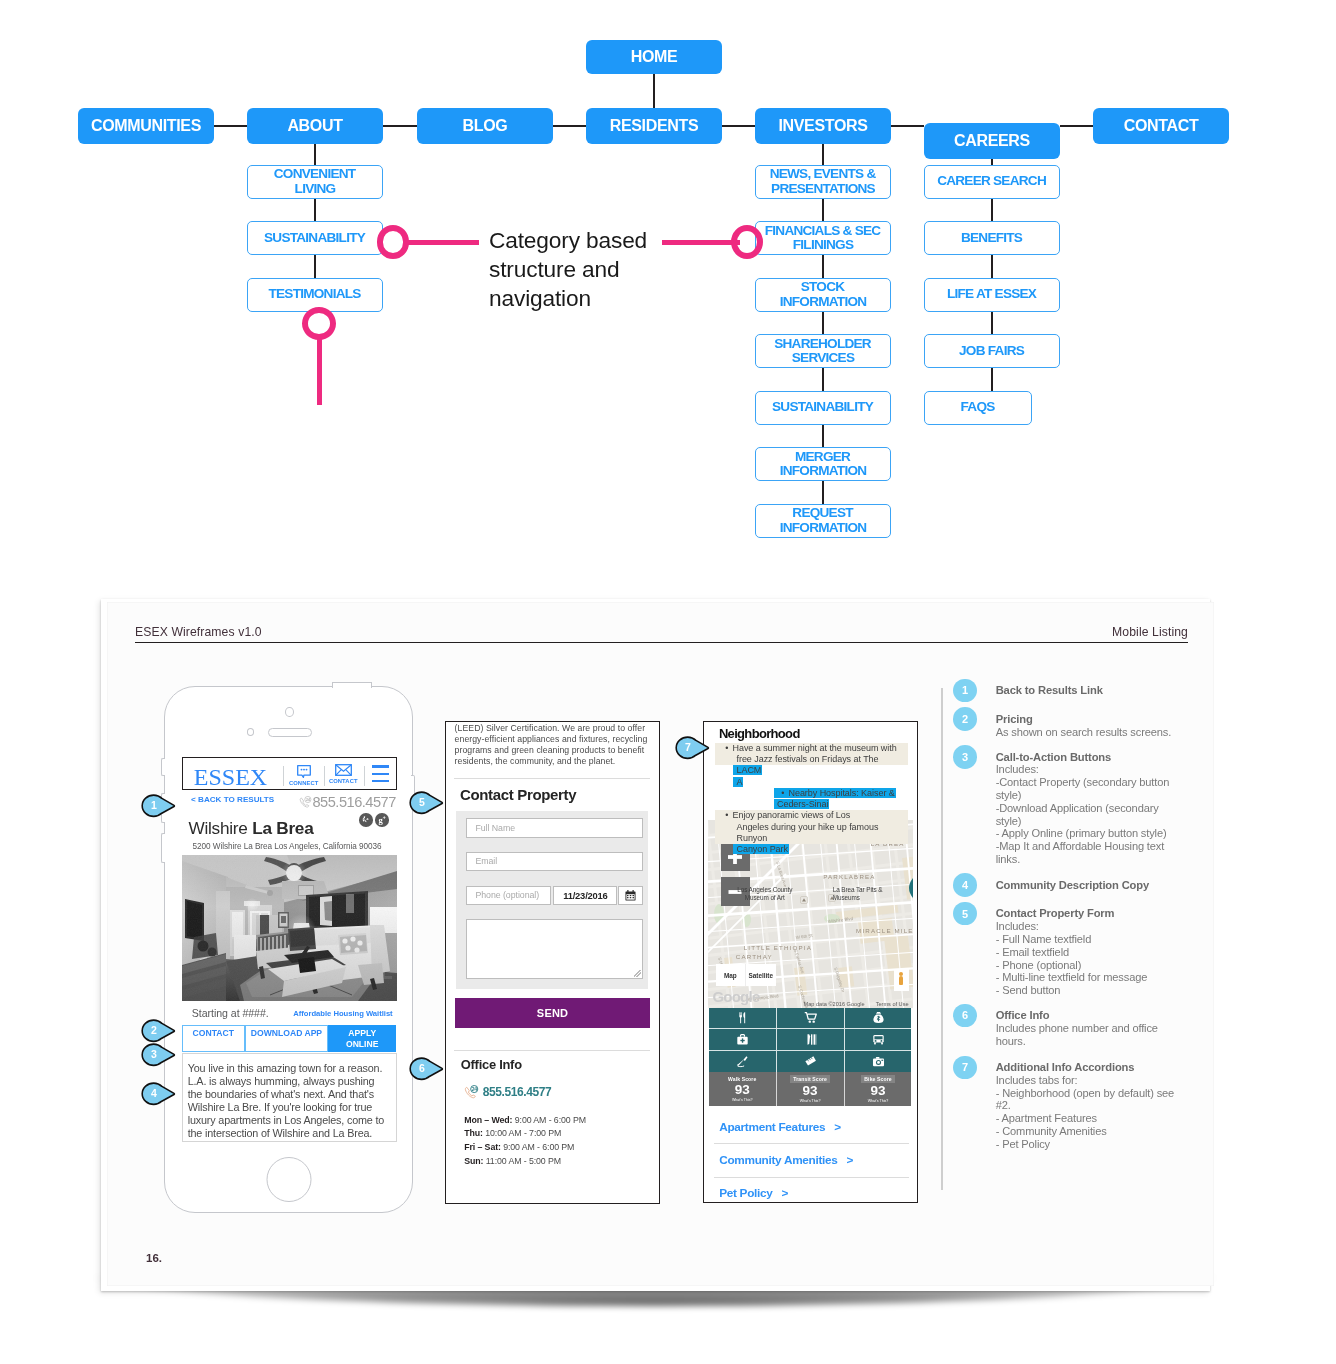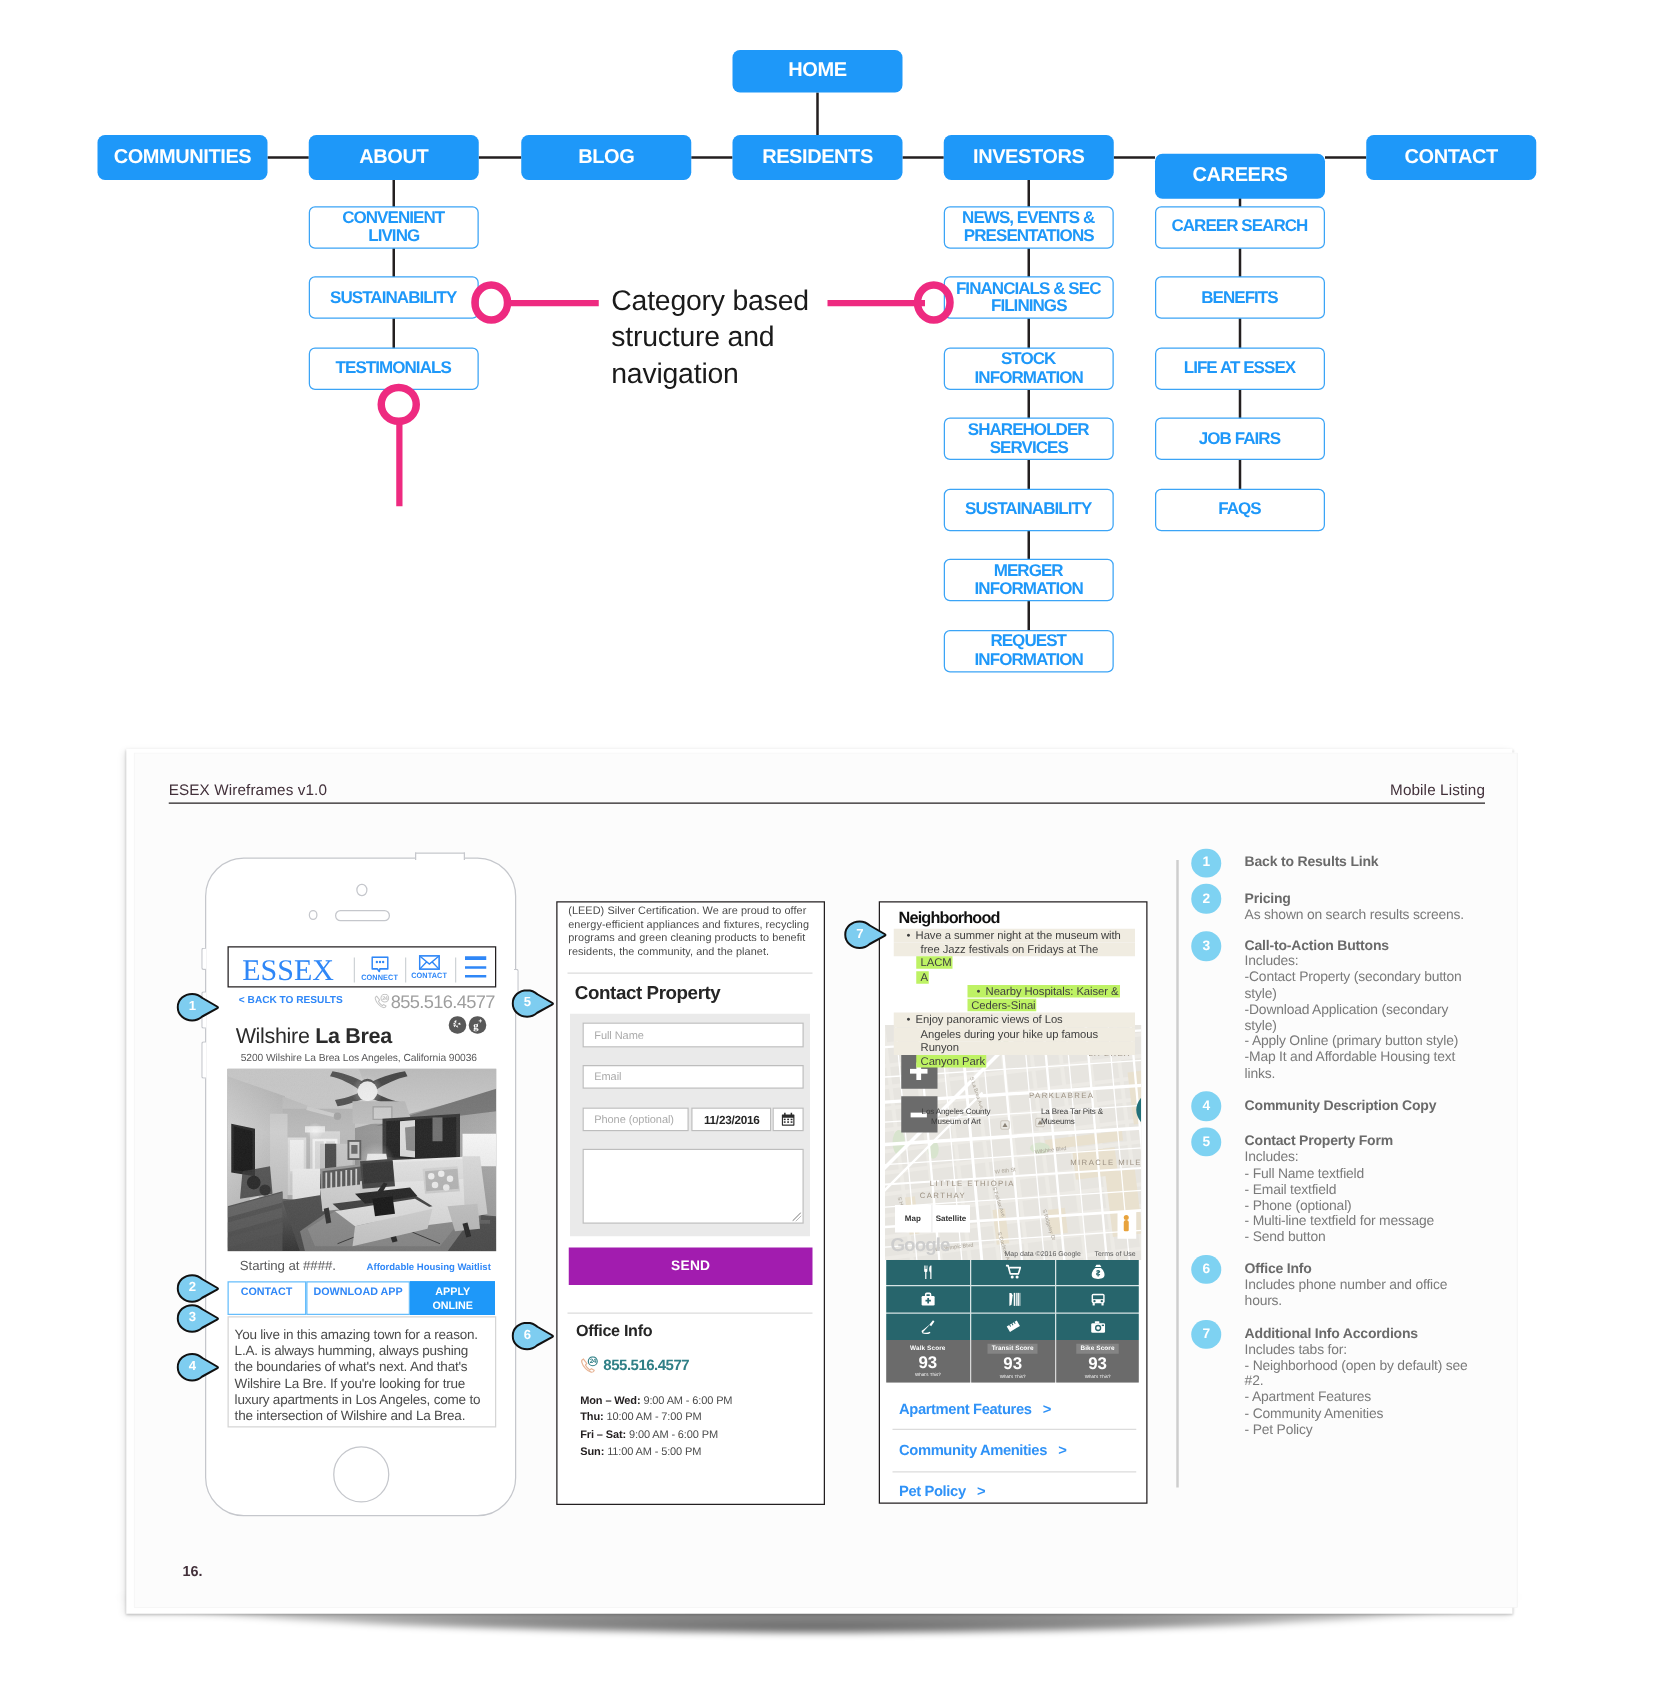--- a/index.html
+++ b/index.html
@@ -73,35 +73,35 @@
   .leed{position:absolute;left:9px;top:1.5px;width:199px;font-size:8.7px;line-height:11.1px;color:#4a4a4a;letter-spacing:0.06px;}
   .hr{position:absolute;left:8.3px;width:195.7px;height:1px;background:#dcdcdc;}
   .p2h{position:absolute;left:14.3px;font-size:15px;font-weight:bold;color:#252525;letter-spacing:-.33px;}
   .formbox{position:absolute;left:10.5px;top:89px;width:192px;height:178.5px;background:#eaeaea;}
   .fin{position:absolute;box-sizing:border-box;background:#fff;border:1px solid #bdbdbd;color:#aaa;font-size:8.8px;display:flex;align-items:center;padding-left:8px;letter-spacing:-.05px;}
   .fdate{position:absolute;box-sizing:border-box;background:#fff;border:1px solid #bdbdbd;color:#252525;font-size:9.4px;font-weight:bold;display:flex;align-items:center;justify-content:center;letter-spacing:-.2px;}
   .fcal{position:absolute;box-sizing:border-box;background:#fff;border:1px solid #bdbdbd;display:flex;align-items:center;justify-content:center;}
   .ftext{position:absolute;box-sizing:border-box;background:#fff;border:1px solid #bdbdbd;}
   .ftext:after{content:"";position:absolute;right:1px;bottom:1px;width:7px;height:7px;
     background:linear-gradient(135deg,transparent 42%,#bbb 42%,#bbb 52%,transparent 52%,transparent 64%,#bbb 64%,#bbb 74%,transparent 74%);}
-  .sendbtn{position:absolute;left:9.3px;top:276.3px;width:195.3px;height:29.8px;background:#a21caf;color:#fff;font-size:11px;font-weight:bold;display:flex;align-items:center;justify-content:center;letter-spacing:.2px;}
+  .sendbtn{position:absolute;left:9.3px;top:276.3px;width:195.3px;height:29.8px;background:#701a75;color:#fff;font-size:11px;font-weight:bold;display:flex;align-items:center;justify-content:center;letter-spacing:.2px;}
   .oi-h{position:absolute;left:15.2px;top:335.4px;font-size:12.9px;font-weight:bold;color:#252525;letter-spacing:-.25px;}
   .oi-ph{position:absolute;left:18.6px;top:363px;font-size:12px;color:#2f7f86;font-weight:600;letter-spacing:-.4px;display:flex;align-items:center;gap:3.5px;}
   .oi-hours{position:absolute;left:18.6px;top:392px;font-size:8.8px;line-height:13.8px;color:#4a4a4a;letter-spacing:-.1px;}
   .oi-hours b{color:#231f20;}
   .p3h{position:absolute;left:15.2px;top:4.2px;font-size:13px;font-weight:bold;color:#101010;letter-spacing:-.67px;}
   .nbl{position:absolute;left:14.3px;top:20.7px;width:190.3px;font-size:9px;line-height:11.3px;color:#3e3e3e;letter-spacing:-.05px;z-index:5;}
   .nbl .row{position:relative;padding-left:15.5px;}
   .nbl .row.hang{padding-left:16px;margin-left:40px;}
   .nbl .bdot{display:inline-block;width:11.5px;text-align:center;font-size:9px;}
   .nbl .hl{padding:0 1px 0 3px;}
   .nbl .row.fullhl{background:#f0ece1;margin-left:-3px;padding-left:18.5px;}
   .nbl .row.hang.fullhl{padding-left:3px;}
   .nbl .row.fullhl .hl{background:none;}
-  .nbl .hl{background:#bef264;display:inline;box-decoration-break:clone;-webkit-box-decoration-break:clone;}
+  .nbl .hl{background:#0ea5e9;display:inline;box-decoration-break:clone;-webkit-box-decoration-break:clone;}
   .mapwrap{position:absolute;left:4.1px;top:98.4px;width:204.8px;height:187.2px;overflow:hidden;background:#eeece7;}
   .zoomctl{position:absolute;left:13px;top:22px;width:29px;}
   .zbtn{width:29px;height:29px;background:#6b6b6b;display:flex;align-items:center;justify-content:center;}
   .zbtn.minus{margin-top:6px;}
   .maplbl{position:absolute;font-size:6.2px;color:#9b9081;letter-spacing:1.15px;font-weight:400;white-space:nowrap;}
   .mapbtns{position:absolute;left:8px;bottom:21.4px;display:flex;background:#fff;}
   .mapbtns div{width:30px;height:22.2px;display:flex;align-items:center;justify-content:center;font-size:6.4px;color:#333;border-right:1px solid #eee;font-weight:600;box-sizing:border-box;}
   .mapattr{position:absolute;right:4px;bottom:1px;font-size:5.6px;color:#5a5a5a;display:flex;gap:11px;}
   .googlelogo{position:absolute;left:4.6px;bottom:3px;font-size:15px;color:#cdcdcd;font-weight:bold;letter-spacing:-.75px;}
   .pegman{position:absolute;right:4px;bottom:17px;width:15px;height:22px;background:#fff;}
@@ -204,21 +204,21 @@
     </div>
 <div class="node sub" style="left:924px;top:221.0px;width:136px;height:34px">
       <div><span>BENEFITS</span></div>
     </div>
 <div class="node sub" style="left:924px;top:277.5px;width:136px;height:34px">
       <div><span>LIFE AT ESSEX</span></div>
     </div>
 <div class="node sub" style="left:924px;top:334.0px;width:136px;height:34px">
       <div><span>JOB FAIRS</span></div>
     </div>
-<div class="node sub" style="left:924px;top:390.5px;width:136px;height:34px">
+<div class="node sub" style="left:924px;top:390.5px;width:108px;height:34px">
       <div><span>FAQS</span></div>
     </div>
 <div class="pinkline" style="left:405px;top:239.8px;width:74px;height:4.9px"></div>
 <div class="pinkring" style="left:376.8px;top:225.3px;width:32.6px;height:33.8px"></div>
 <div class="pinkline" style="left:662px;top:239.8px;width:78px;height:4.9px"></div>
 <div class="pinkring" style="left:730.9px;top:224.9px;width:32.3px;height:34.1px"></div>
 <div class="pinkline" style="left:317.1px;top:335px;width:4.6px;height:70.4px"></div>
 <div class="pinkring" style="left:302.2px;top:307.3px;width:33.8px;height:33px"></div>
 <div class="note-txt" style="left:489px;top:226px;width:176px;"><span>Category based structure and navigation</span></div>
 </div>

